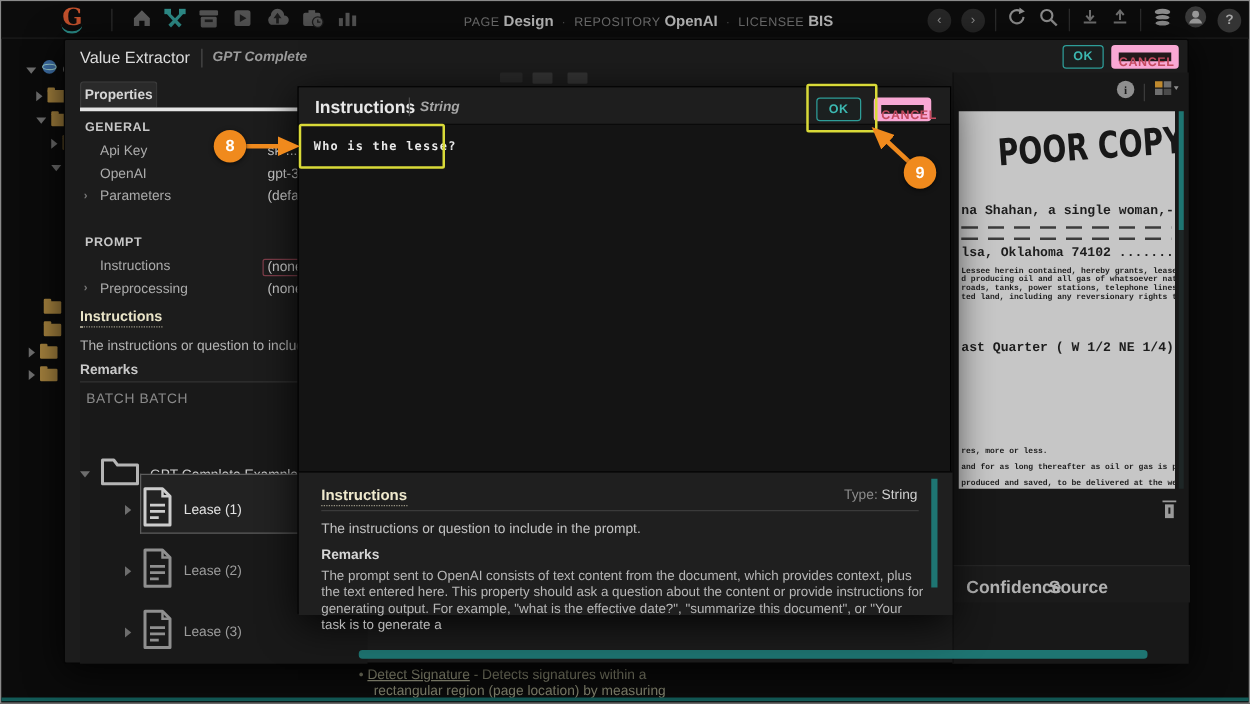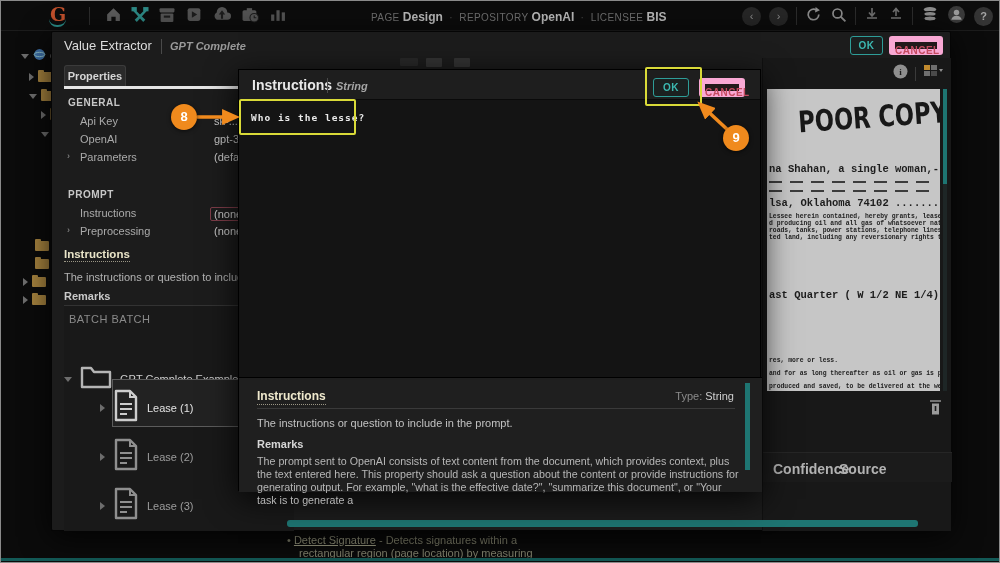--- a/index.html
+++ b/index.html
@@ -365,21 +365,21 @@
       <div class="docimg">
         <div class="stamp">POOR COPY</div>
         <div class="dline" style="top:74px; font-size:10.5px; font-weight:bold;">na Shahan, a single woman,------</div>
         <div class="dashrow" style="left:2px; top:92px;  width:168px;"></div>
         <div class="dashrow" style="left:2px; top:101px; width:168px;"></div>
         <div class="dline" style="top:108px; font-size:10.5px; font-weight:bold;">lsa, Oklahoma 74102 ...........</div>
         <div class="dline" style="top:124px; font-size:6.4px; font-weight:bold;">Lessee herein contained, hereby grants, leases and</div>
         <div class="dline" style="top:131px; font-size:6.4px; font-weight:bold;">d producing oil and all gas of whatsoever nature</div>
         <div class="dline" style="top:138px; font-size:6.4px; font-weight:bold;">roads, tanks, power stations, telephone lines and</div>
         <div class="dline" style="top:145px; font-size:6.4px; font-weight:bold;">ted land, including any reversionary rights therein,</div>
-        <div class="dline" style="top:184px; font-size:10.5px; font-weight:bold;margin-top:16px;">ast Quarter ( W 1/2 NE 1/4)</div>
+        <div class="dline" style="top:184px; font-size:10.5px; font-weight:bold;">ast Quarter ( W 1/2 NE 1/4)</div>
         <div class="dline" style="top:268px; font-size:6.4px; font-weight:bold;">res, more or less.</div>
         <div class="dline" style="top:281px; font-size:6.4px; font-weight:bold;">and for as long thereafter as oil or gas is produced</div>
         <div class="dline" style="top:294px; font-size:6.4px; font-weight:bold;">produced and saved, to be delivered at the well or</div>
       </div>
       <div class="vsb">
           <div class="vsb-thumb"></div>
         </div>
 
       <div class="abs" style="left:166px; top:341px;">
         <svg width="13" height="17" viewBox="0 0 13 17">

